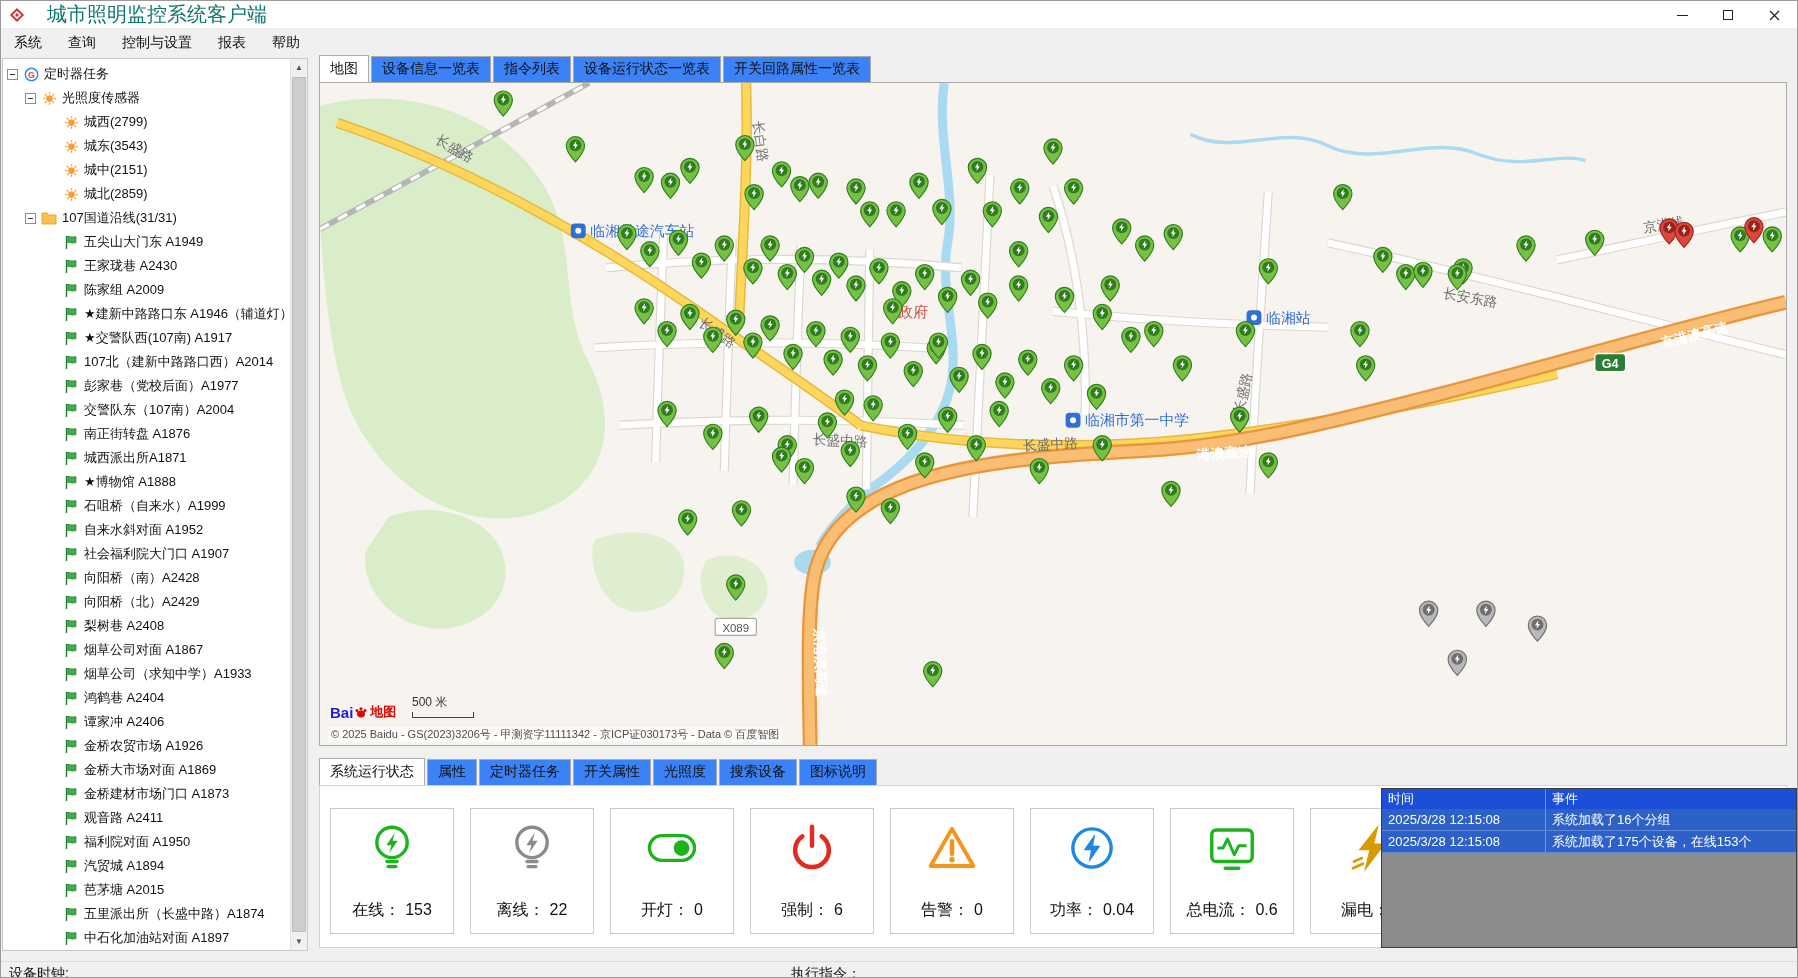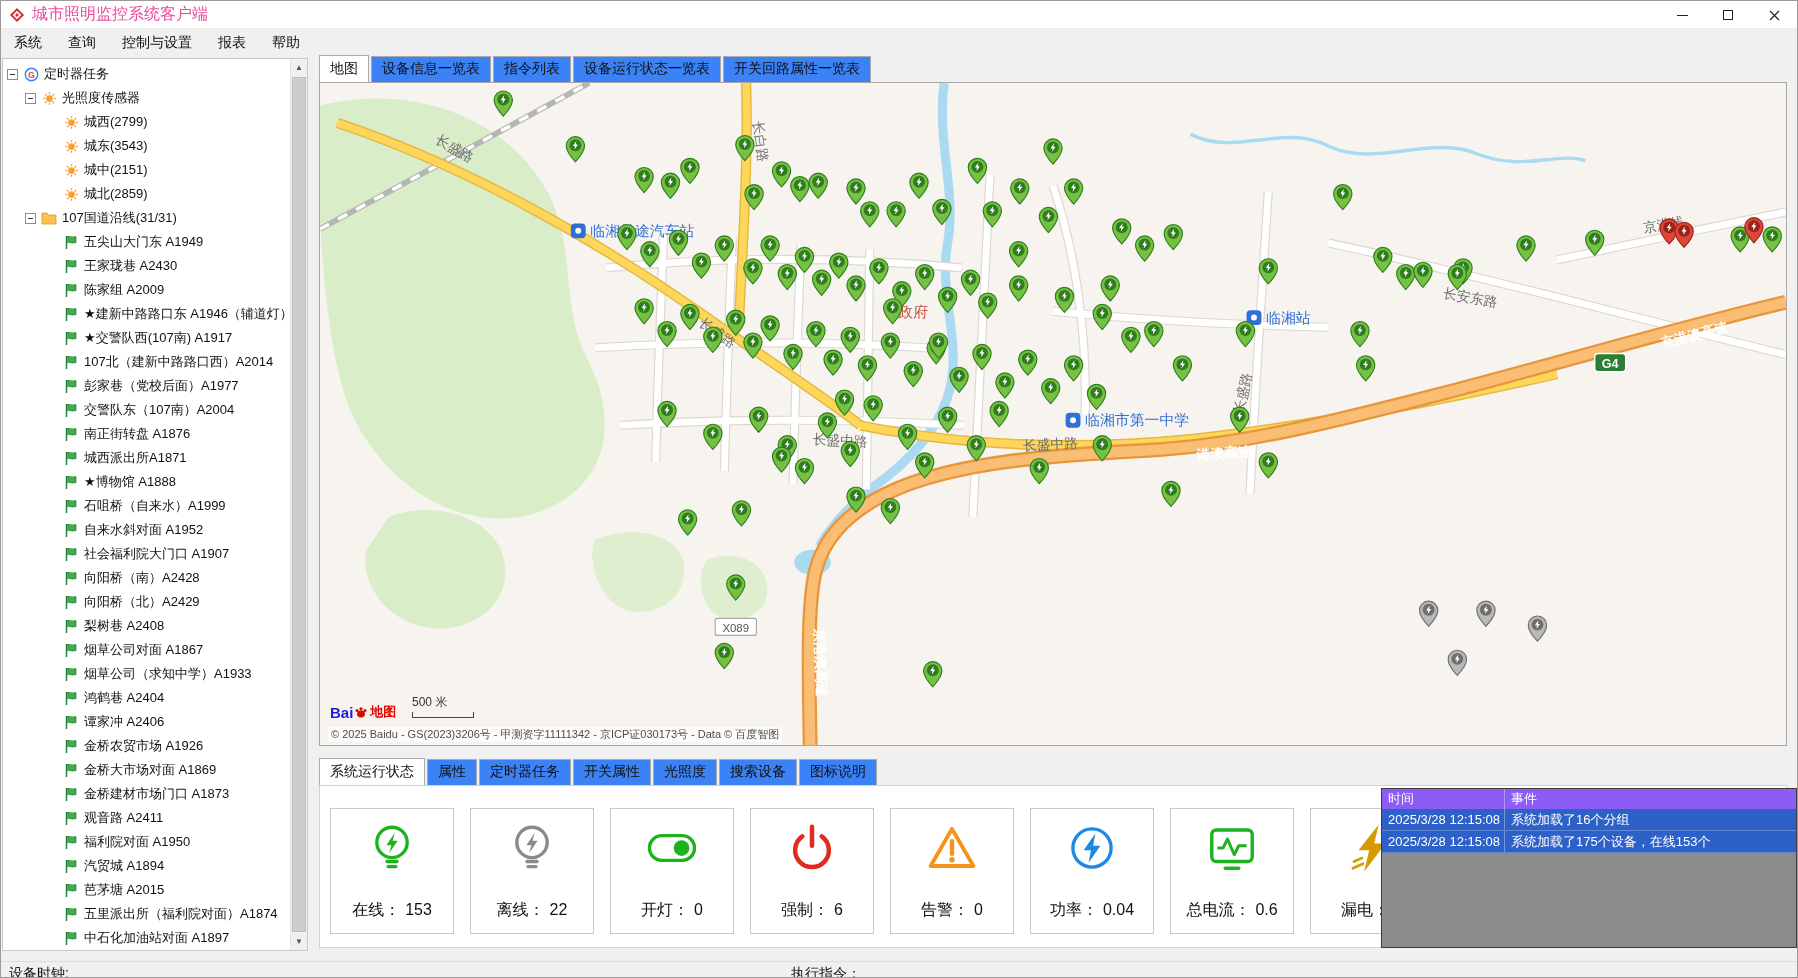--- a/index.html
+++ b/index.html
@@ -3,21 +3,21 @@
 <meta charset="utf-8">
 <style>
   *{margin:0;padding:0;box-sizing:border-box;}
   html,body{background:#555;}
   body{font-family:"Liberation Sans","DejaVu Sans",sans-serif;}
   .window{position:relative;width:1798px;height:978px;background:#f0f0f0;overflow:hidden;border:1px solid #9a9a9a;}
 
   
   .titlebar{position:absolute;top:0;left:0;right:0;height:28px;background:#ffffff;display:flex;align-items:center;padding-left:8px;border-bottom:1px solid #ececec;}
   .titlebar .app-ico{display:flex;align-items:center;}
-  .titlebar .title{font-size:16px;color:#ec4899;margin-left:7px;}
+  .titlebar .title{font-size:20px;color:#0f766e;margin-left:22px;}
   .win-controls{position:absolute;right:0;top:0;height:28px;display:flex;}
   .win-btn{width:46px;height:28px;display:flex;align-items:center;justify-content:center;cursor:pointer;}
   .ico-min{width:11px;height:1px;background:#222;}
   .ico-max{width:10px;height:10px;border:1px solid #222;}
 
   
   .menubar{position:absolute;top:28px;left:0;right:0;height:28px;background:#f0f0f0;display:flex;align-items:center;font-size:14px;color:#111;}
   .menu-item{padding:0 13px;height:100%;display:flex;align-items:center;cursor:default;}
 
   
@@ -54,22 +54,22 @@
   .bottom-content{position:absolute;left:318px;top:784px;width:1468px;height:163px;background:#fff;border:1px solid #d2d2d2;}
   .cards{position:absolute;left:10px;top:22px;display:flex;gap:16px;}
   .card{width:124px;height:126px;background:#fff;border:1px solid #c9c9c9;display:flex;flex-direction:column;align-items:center;justify-content:space-between;padding:12px 0 12px;}
   .card-text{font-size:16px;color:#111;white-space:nowrap;}
   .card-text .v{margin-left:5px;}
 
   
   .event-log{position:absolute;left:1380px;top:787px;width:416px;height:160px;background:#8c8c8c;border:1px solid #3c3c3c;font-size:13px;overflow:hidden;}
   .log-row{display:flex;height:22px;line-height:22px;color:#fff;}
   .log-row .c1{width:122px;flex:0 0 auto;padding-left:6px;overflow:hidden;}
-  .log-row .c2{flex:1;padding-left:6px;border-left:1px solid rgba(255,255,255,.35);overflow:hidden;}
-  .log-head{background:#8b5cf6;height:20px;line-height:20px;}
+  .log-row .c2{flex:1;padding-left:6px;border-left:1px solid rgba(255,255,255,.35);overflow:hidden;margin-left:41px;}
+  .log-head{background:#1d4ed8;height:20px;line-height:20px;}
   .log-item{background:#2d61c8;border-bottom:1px solid rgba(255,255,255,.25);}
 
   
   .statusbar{position:absolute;left:0;right:0;bottom:0;height:16px;background:#f0f0f0;border-top:1px solid #dcdcdc;font-size:14px;color:#111;}
   .sb-clock{position:absolute;left:8px;top:3px;}
   .sb-exec{position:absolute;left:790px;top:3px;}
 </style>
 </head>
 <body>
 
@@ -509,21 +509,21 @@
           <span>芭茅塘  A2015</span>
         </div>
         <div class="tree-row" style="padding-left: 40px;">
           <span style="width: 16px; flex: 0 0 auto;"></span>
           <span class="tree-icon">
             <svg width="14" height="15" viewBox="0 0 14 15">
               <line x1="2.5" y1="1" x2="2.5" y2="14" stroke="#1f7a2d" stroke-width="1.4"></line>
               <path d="M2.5 1.6 C5 0.4 7.5 3 12 1.6 L12 7.6 C7.5 9 5 6.4 2.5 7.6 Z" fill="#3fae4e" stroke="#1f7a2d" stroke-width="0.7"></path>
             </svg>
           </span>
-          <span>五里派出所（福利院对面）A1874</span>
+          <span>五里派出所（长盛中路）A1874</span>
         </div>
         <div class="tree-row" style="padding-left: 40px;">
           <span style="width: 16px; flex: 0 0 auto;"></span>
           <span class="tree-icon">
             <svg width="14" height="15" viewBox="0 0 14 15">
               <line x1="2.5" y1="1" x2="2.5" y2="14" stroke="#1f7a2d" stroke-width="1.4"></line>
               <path d="M2.5 1.6 C5 0.4 7.5 3 12 1.6 L12 7.6 C7.5 9 5 6.4 2.5 7.6 Z" fill="#3fae4e" stroke="#1f7a2d" stroke-width="0.7"></path>
             </svg>
           </span>
           <span>中石化加油站对面  A1897</span>

